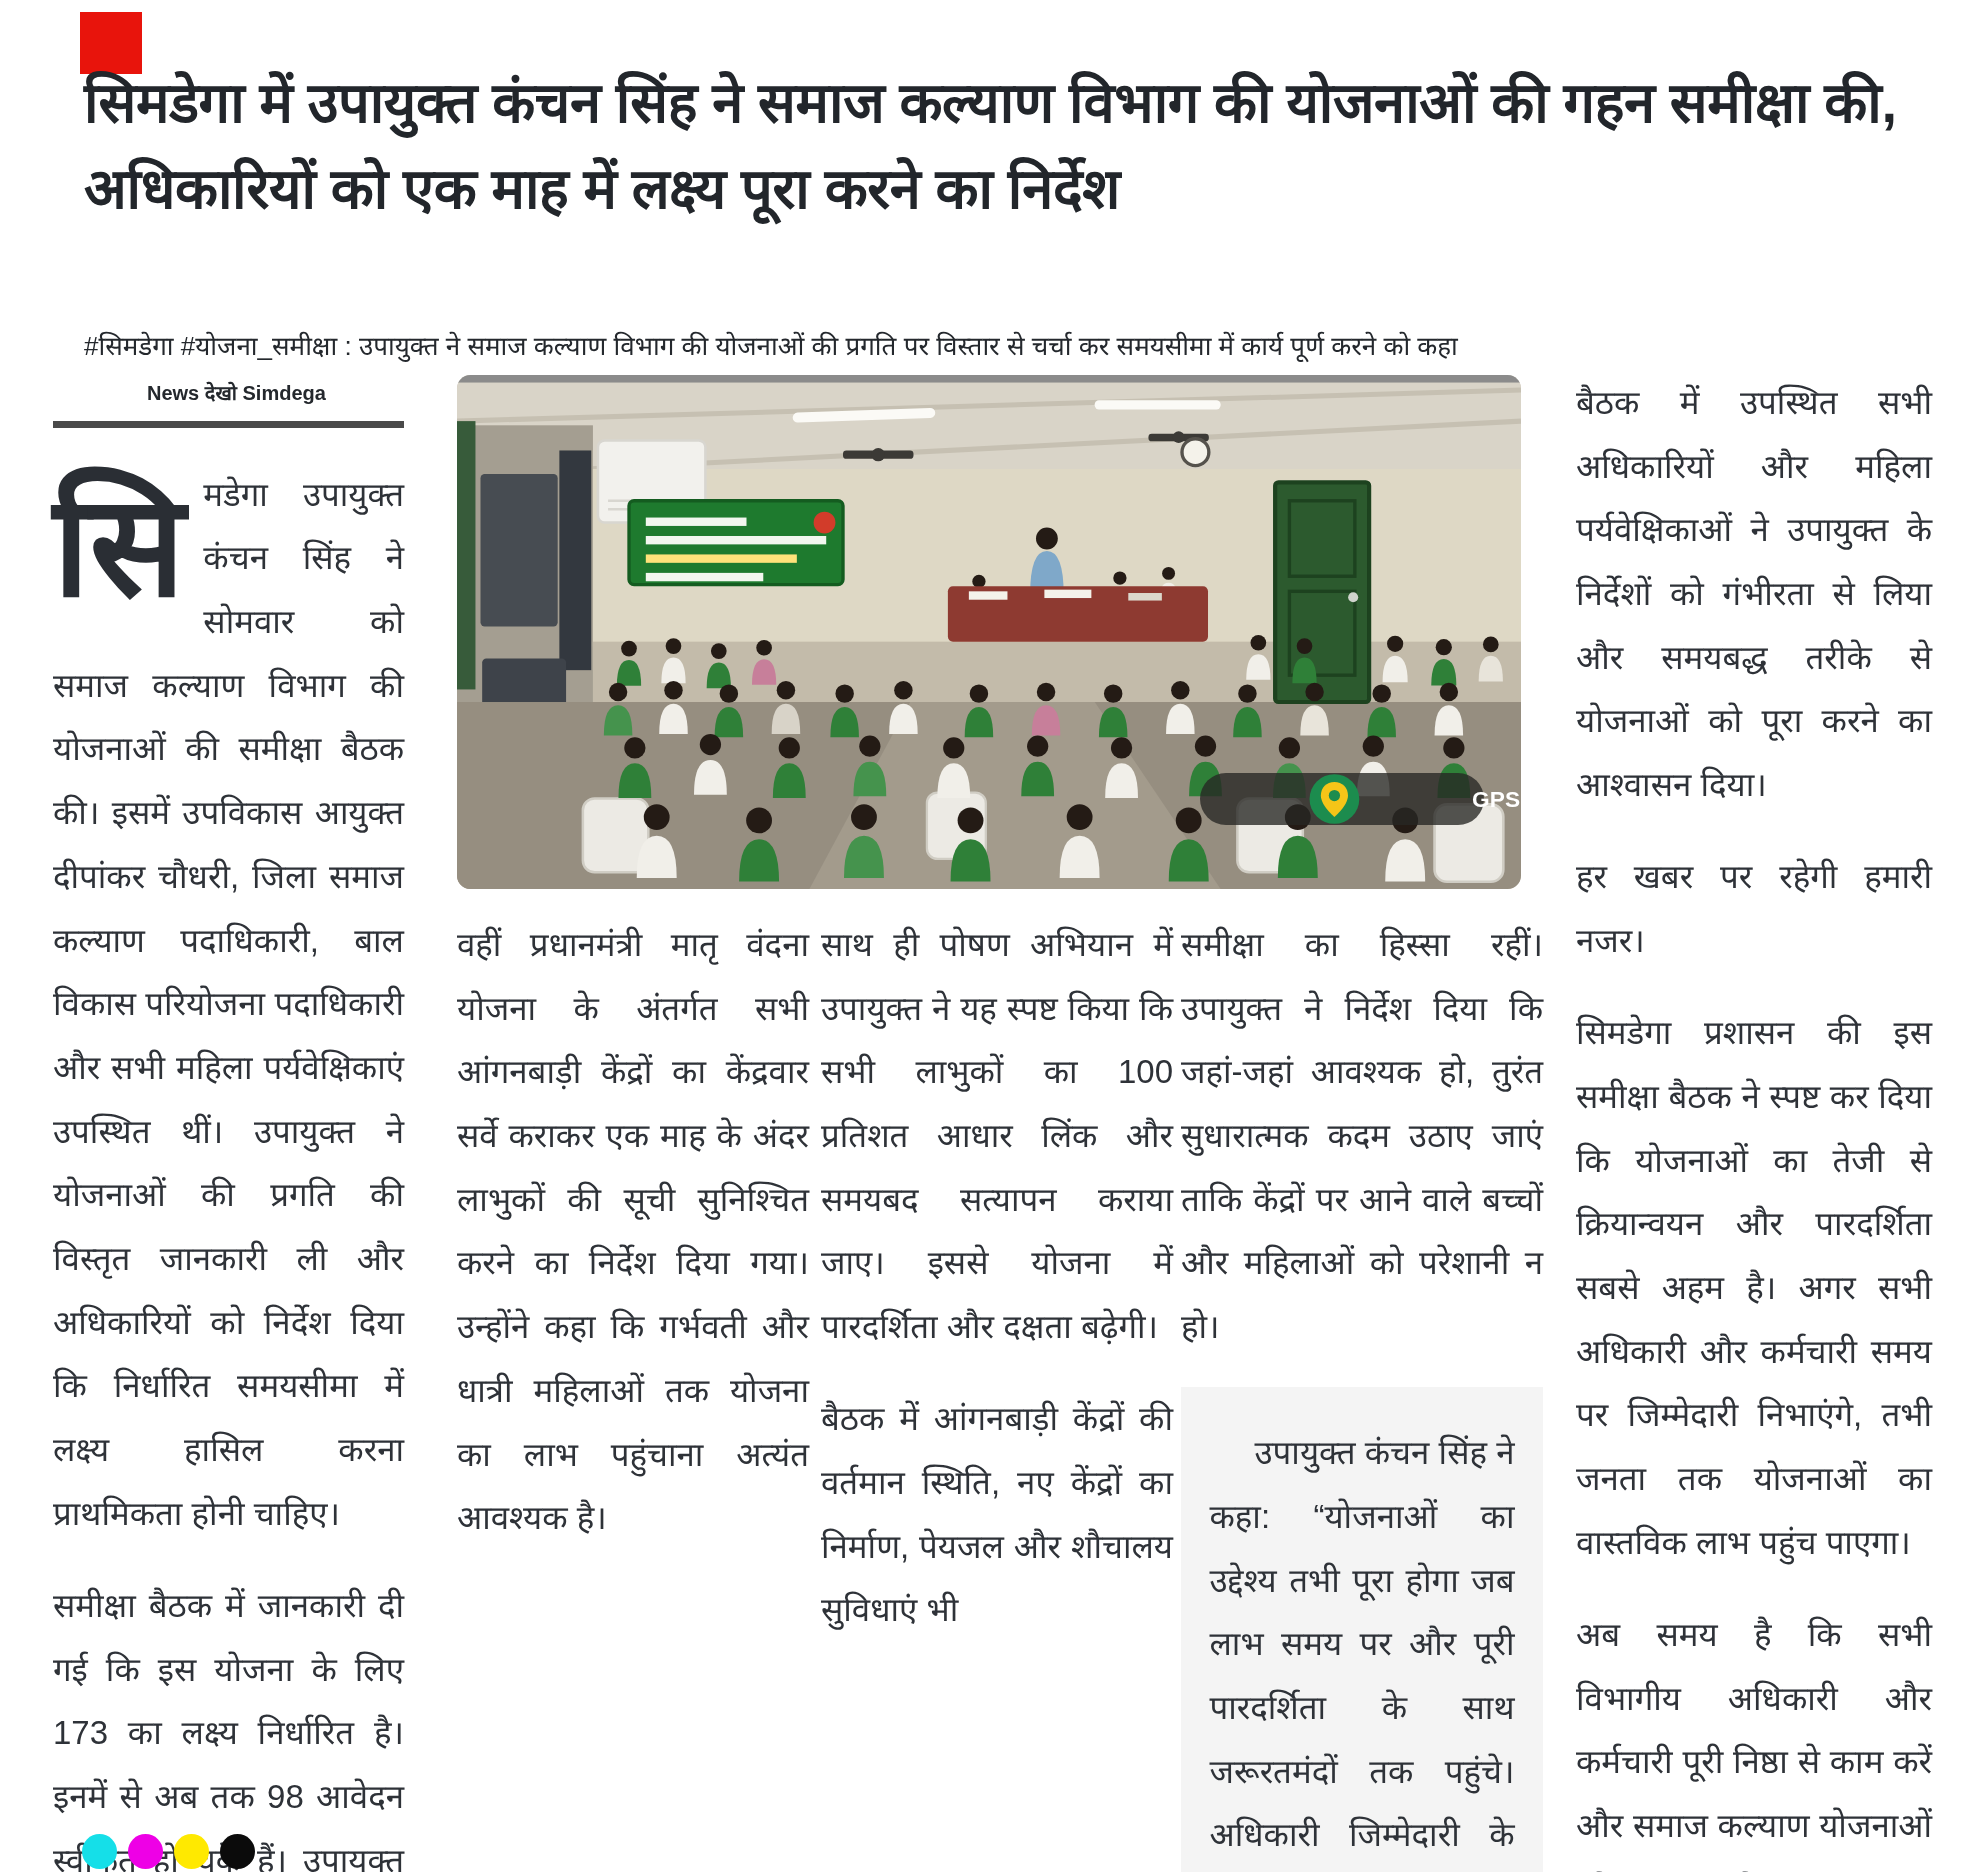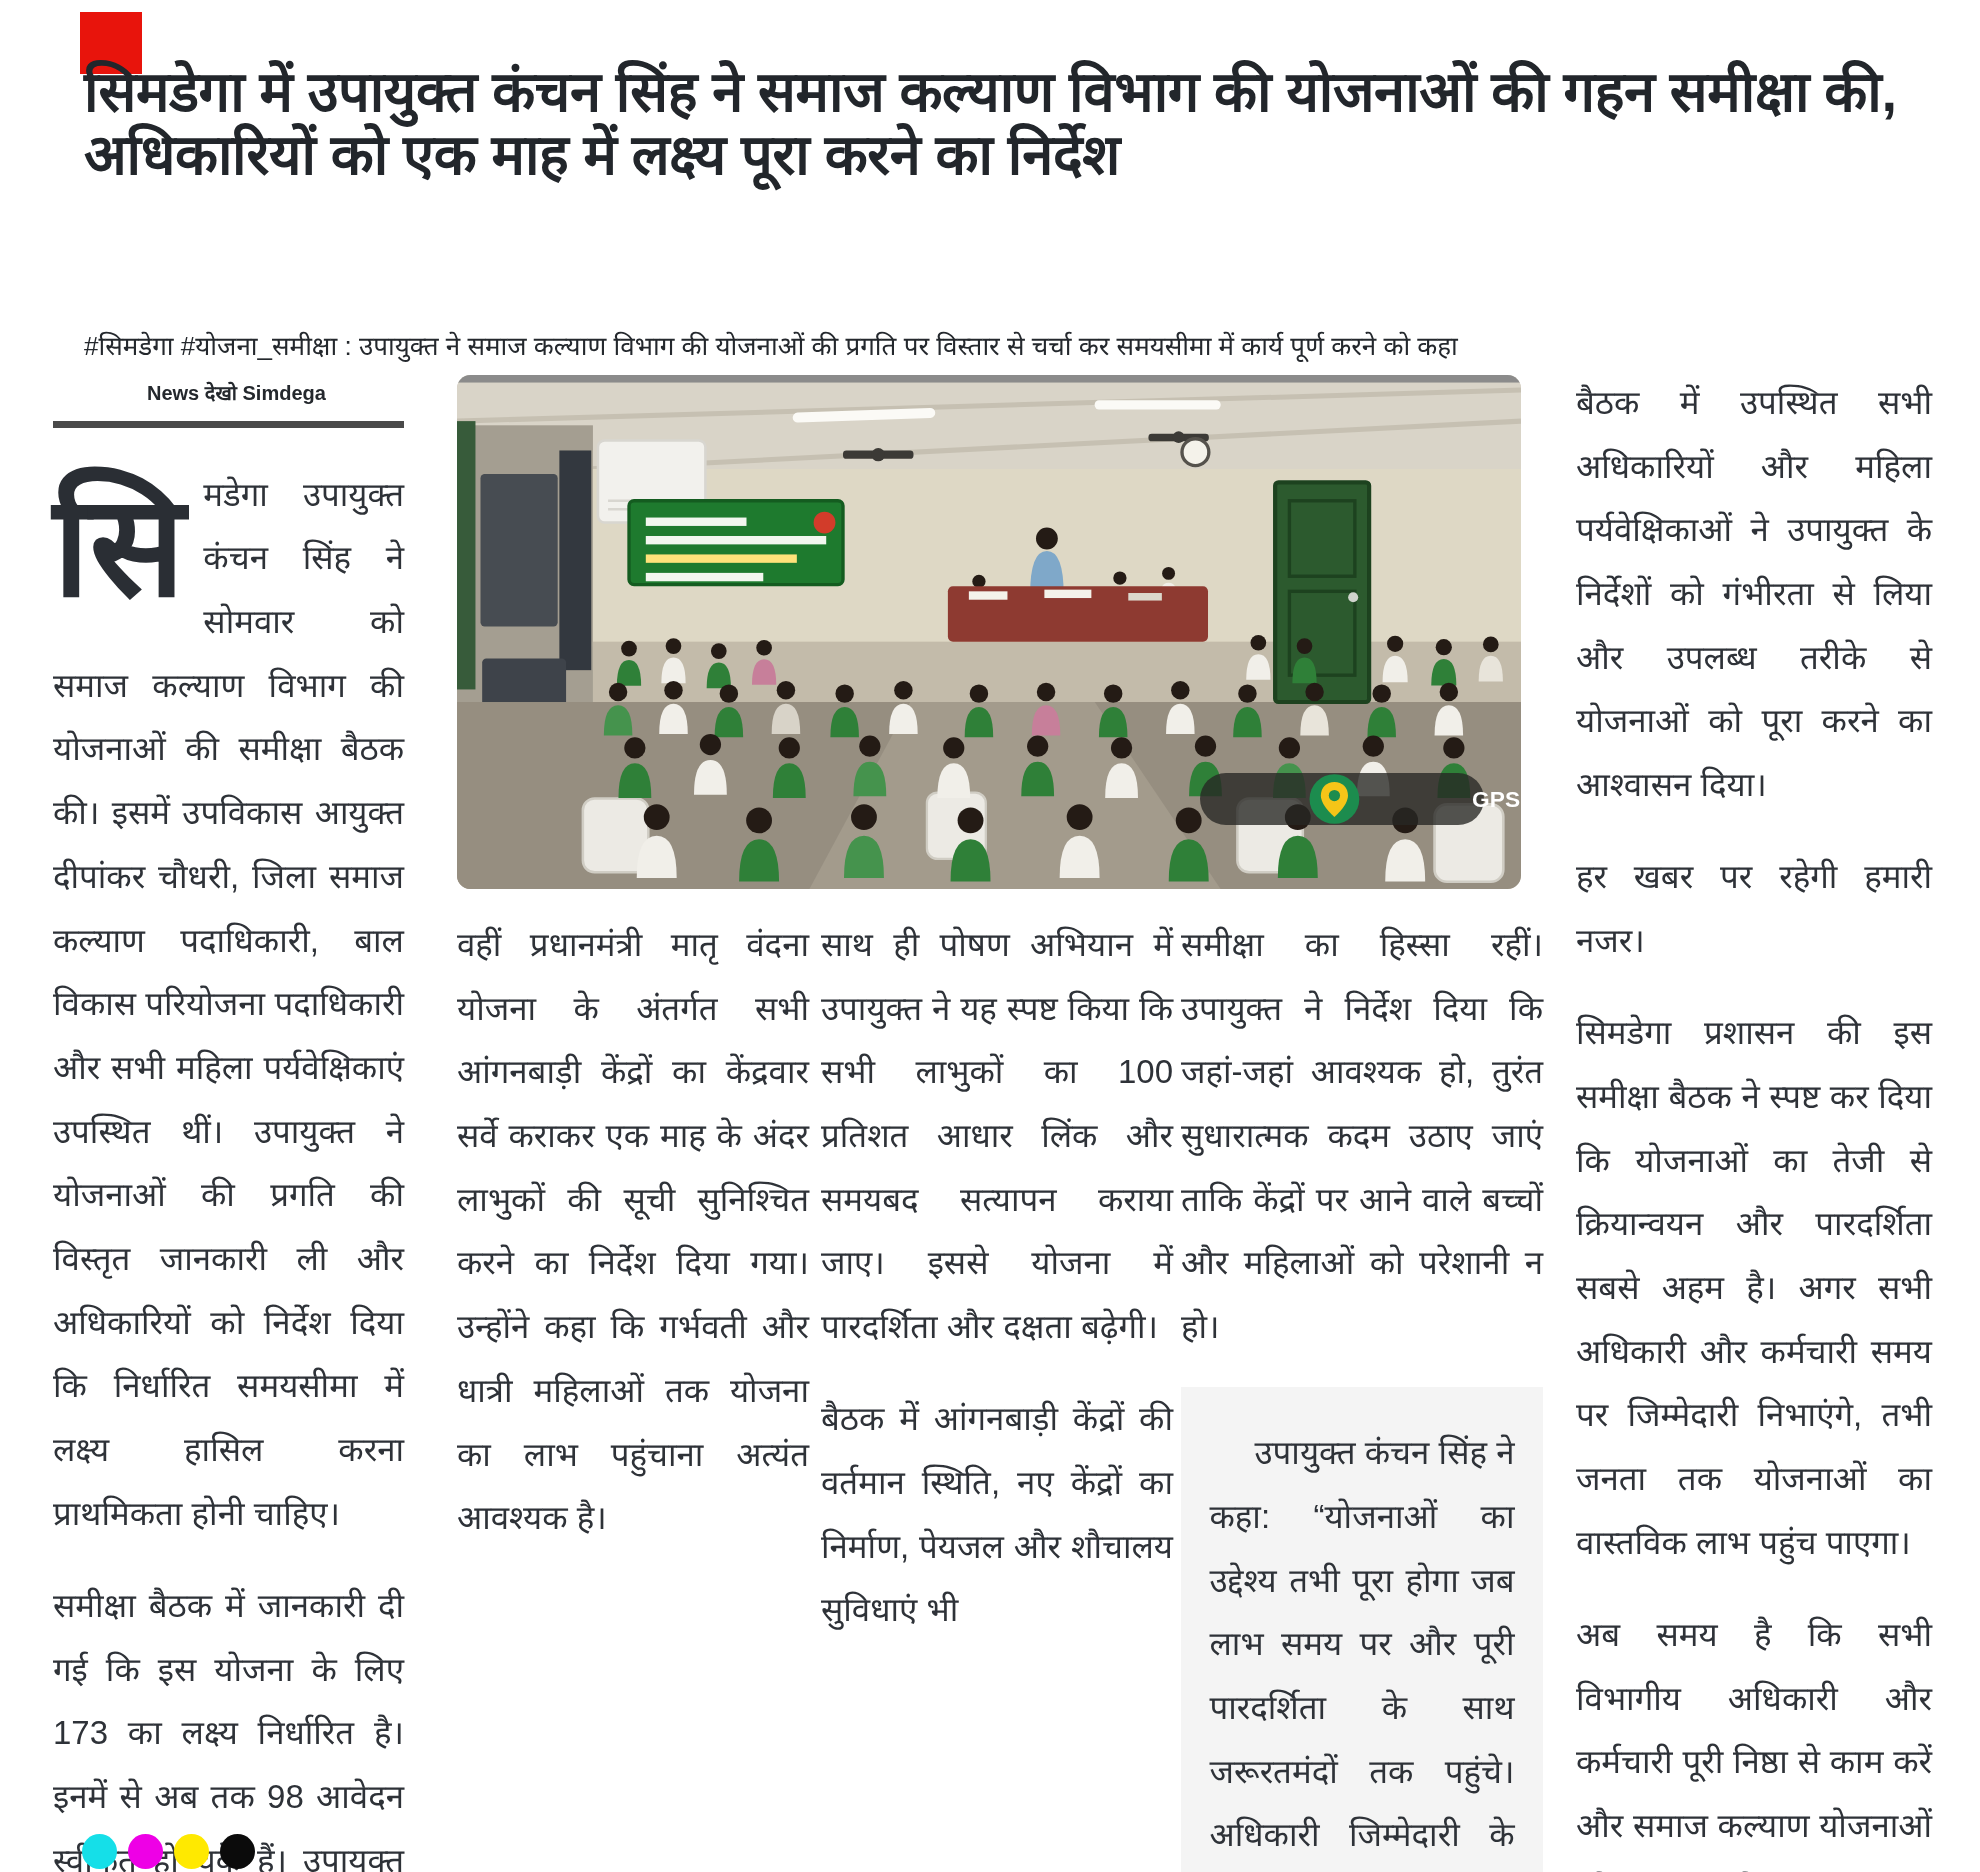--- a/index.html
+++ b/index.html
@@ -4,21 +4,21 @@
 <style>
   html,body{margin:0;padding:0;}
   body{
     width:1980px;height:1873px;position:relative;overflow:hidden;
     background:#ffffff;color:#2e3238;
     font-family:"Liberation Sans","DejaVu Sans",sans-serif;
   }
   .red-mark{position:absolute;left:80px;top:11.7px;width:62px;height:62px;background:#e8140c;}
   .headline{
     position:absolute;left:84px;top:60px;width:1821px;margin:0;
-    font-size:56px;line-height:63px;font-weight:800;color:#22262b;letter-spacing:-0.4px;
+    font-size:56px;line-height:86px;font-weight:800;color:#22262b;letter-spacing:-0.4px;
   }
   .subtitle{
     position:absolute;left:84px;top:327px;width:1821px;margin:0;
     font-size:26px;font-weight:400;color:#24282d;
   }
   .col{position:absolute;}
   #col1{left:53px;top:379px;width:351px;}
   #col2{left:457px;top:913px;width:352px;}
   #col3{left:821px;top:913px;width:352px;}
   #col4{left:1181px;top:913px;width:362px;}
@@ -212,21 +212,21 @@
   <p class="para">साथ ही पोषण अभियान में उपायुक्त ने यह स्पष्ट किया कि सभी लाभुकों का 100 प्रतिशत आधार लिंक और समयबद सत्यापन कराया जाए। इससे योजना में पारदर्शिता और दक्षता बढ़ेगी।</p>
   <p class="para">बैठक में आंगनबाड़ी केंद्रों की वर्तमान स्थिति, नए केंद्रों का निर्माण, पेयजल और शौचालय सुविधाएं भी</p>
 </section>
 
 <section id="col4" class="col">
   <p class="para">समीक्षा का हिस्सा रहीं। उपायुक्त ने निर्देश दिया कि जहां-जहां आवश्यक हो, तुरंत सुधारात्मक कदम उठाए जाएं ताकि केंद्रों पर आने वाले बच्चों और महिलाओं को परेशानी न हो।</p>
   <aside class="quote-box">उपायुक्त कंचन सिंह ने कहा: “योजनाओं का उद्देश्य तभी पूरा होगा जब लाभ समय पर और पूरी पारदर्शिता के साथ जरूरतमंदों तक पहुंचे। अधिकारी जिम्मेदारी के साथ कार्य करें और निर्धारित समयसीमा का सख्ती से पालन करें।”</aside>
 </section>
 
 <section id="col5" class="col">
-  <p class="para">बैठक में उपस्थित सभी अधिकारियों और महिला पर्यवेक्षिकाओं ने उपायुक्त के निर्देशों को गंभीरता से लिया और उपलब्ध तरीके से योजनाओं को पूरा करने का आश्वासन दिया।</p>
+  <p class="para">बैठक में उपस्थित सभी अधिकारियों और महिला पर्यवेक्षिकाओं ने उपायुक्त के निर्देशों को गंभीरता से लिया और समयबद्ध तरीके से योजनाओं को पूरा करने का आश्वासन दिया।</p>
   <p class="para">हर खबर पर रहेगी हमारी नजर।</p>
   <p class="para">सिमडेगा प्रशासन की इस समीक्षा बैठक ने स्पष्ट कर दिया कि योजनाओं का तेजी से क्रियान्वयन और पारदर्शिता सबसे अहम है। अगर सभी अधिकारी और कर्मचारी समय पर जिम्मेदारी निभाएंगे, तभी जनता तक योजनाओं का वास्तविक लाभ पहुंच पाएगा।</p>
   <p class="para">अब समय है कि सभी विभागीय अधिकारी और कर्मचारी पूरी निष्ठा से काम करें और समाज कल्याण योजनाओं को जरूरतमंदों तक पहुंचाएं। आप भी अपनी राय साझा करें, इस खबर को अधिक से अधिक लोगों तक पहुंचाएं और जनजागरूकता बढ़ाने में सहयोग करें।</p>
 
 </section>
 
 <div class="cmyk">
   <span class="dot c"></span>
   <span class="dot m"></span>
   <span class="dot y"></span>

